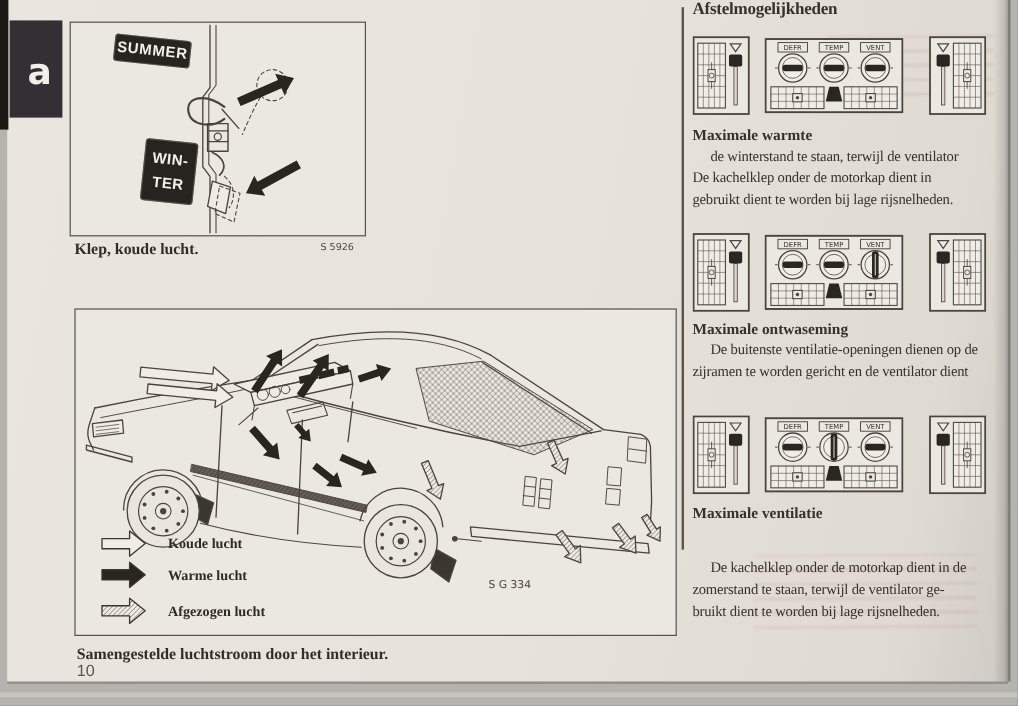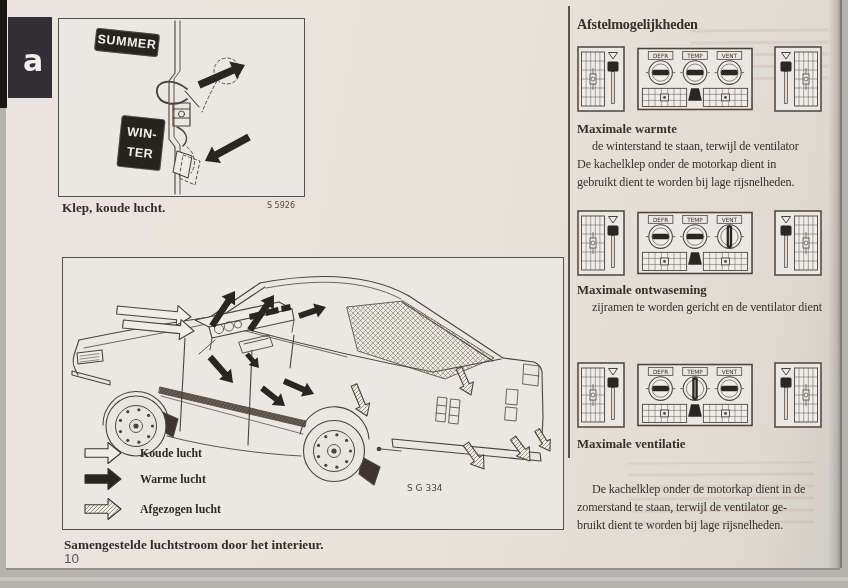--- a/index.html
+++ b/index.html
@@ -41,21 +41,21 @@
   .pageno{position:absolute;left:64px;top:551px;font-family:"Liberation Sans",sans-serif;
           font-size:13.5px;color:#5a564f;}
 
   .legend-item{position:absolute;left:19px;display:flex;align-items:center;height:24px;}
   .legend-item .arr{width:42px;height:24px;margin-right:16px;flex:0 0 auto;}
   .legend-item .lab{font-weight:bold;font-size:11.8px;color:#2f2a24;white-space:nowrap;}
   .leg0{top:183px;}.leg1{top:209px;}.leg2{top:239px;}
 
   .divider{position:absolute;left:568px;top:6px;width:1.6px;height:452px;background:#5a544d;}
 
-  .rightcol{position:absolute;left:577px;top:16px;width:261px;height:560px;color:#36312b;}
+  .rightcol{position:absolute;left:577px;top:0;width:261px;height:560px;color:#36312b;}
   .rc-heading{position:absolute;left:0;top:0;font-size:14.2px;font-weight:bold;letter-spacing:-.2px;white-space:nowrap;}
   .diagrow{position:absolute;left:0;width:246px;height:66px;}
   .row0{top:29px;}.row1{top:193px;}.row2{top:345px;}
   .sidepanel{position:absolute;top:1px;width:48px;height:66px;}
   .sp-l{left:0;}.sp-r{left:197px;}
   .centerpanel{position:absolute;left:60px;top:2px;width:116px;height:64px;}
   .sidepanel svg,.centerpanel svg{display:block;width:100%;height:100%;}
   .rc-title{position:absolute;left:0;font-size:12.8px;font-weight:bold;white-space:nowrap;}
   .t0{top:106px;}.t1{top:267px;}.t2{top:421px;}
   .rc-body{position:absolute;left:0;font-size:12.2px;line-height:17.9px;letter-spacing:-.15px;}
@@ -470,20 +470,21 @@
               <circle cx="32" cy="33" r="2" stroke-width="0.7"></circle>
             </g>
             <polygon points="7.5,6.5 16.5,6.5 12,13" fill="#f0ede6" stroke="#4a443c" stroke-width="1"></polygon>
             <rect x="10.6" y="25.5" width="2.8" height="32" fill="#dcd8d0" stroke="#4a443c" stroke-width="0.7"></rect>
             <rect x="6.5" y="15.5" width="11" height="10" rx="1.5" fill="#2a2621"></rect>
           </svg>
         </div>
     </div>
     <div class="rc-title t1">Maximale ontwaseming</div>
     <div class="rc-body b1">
+        <div>De buitenste ventilatie-openingen dienen op de</div>
         <div>zijramen te worden gericht en de ventilator dient</div>
       </div>
 
     <div class="diagrow row2">
       <div class="sidepanel sp-l">
           <svg viewBox="0 0 48 66">
             <rect x="1" y="1" width="46" height="64" fill="#ebe8e1" stroke="#4a443c" stroke-width="1.5"></rect>
             <g stroke="#4a443c" fill="none">
               <rect x="4.5" y="6" width="23" height="54" fill="#f0ede6" stroke-width="0.9"></rect>
               <line x1="9.1" y1="6" x2="9.1" y2="60" stroke-width="0.45"></line>

